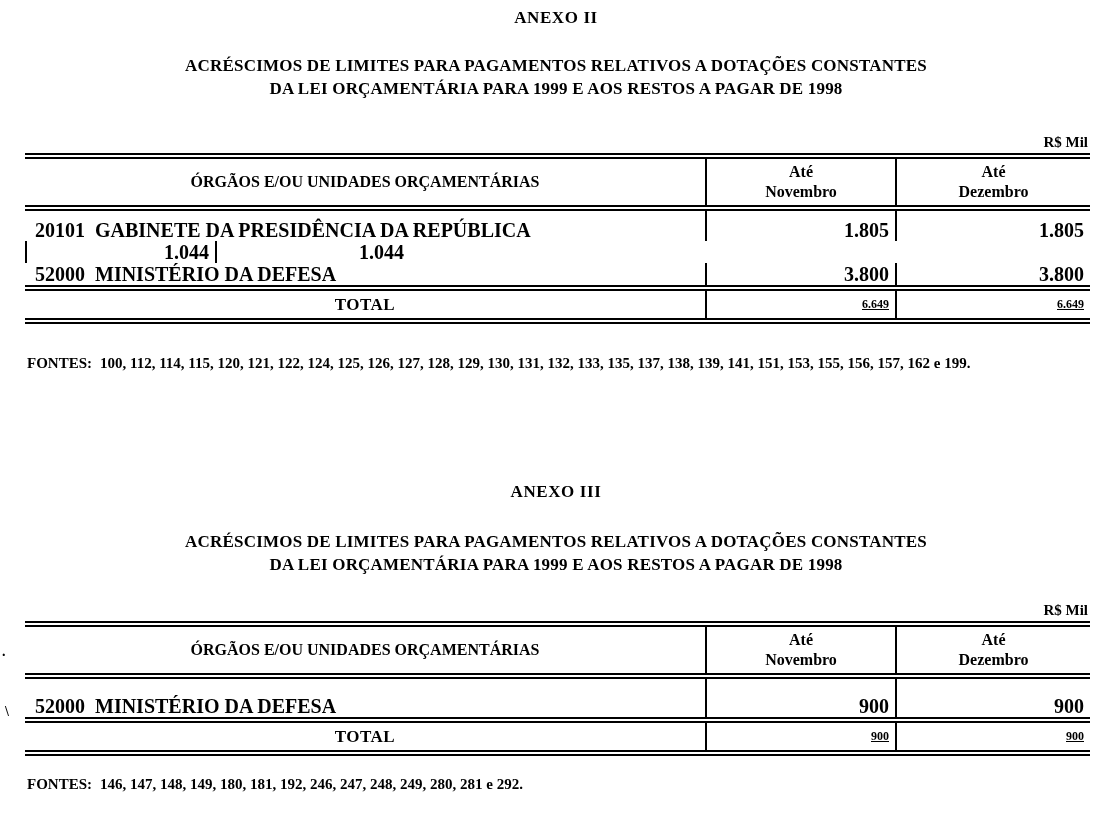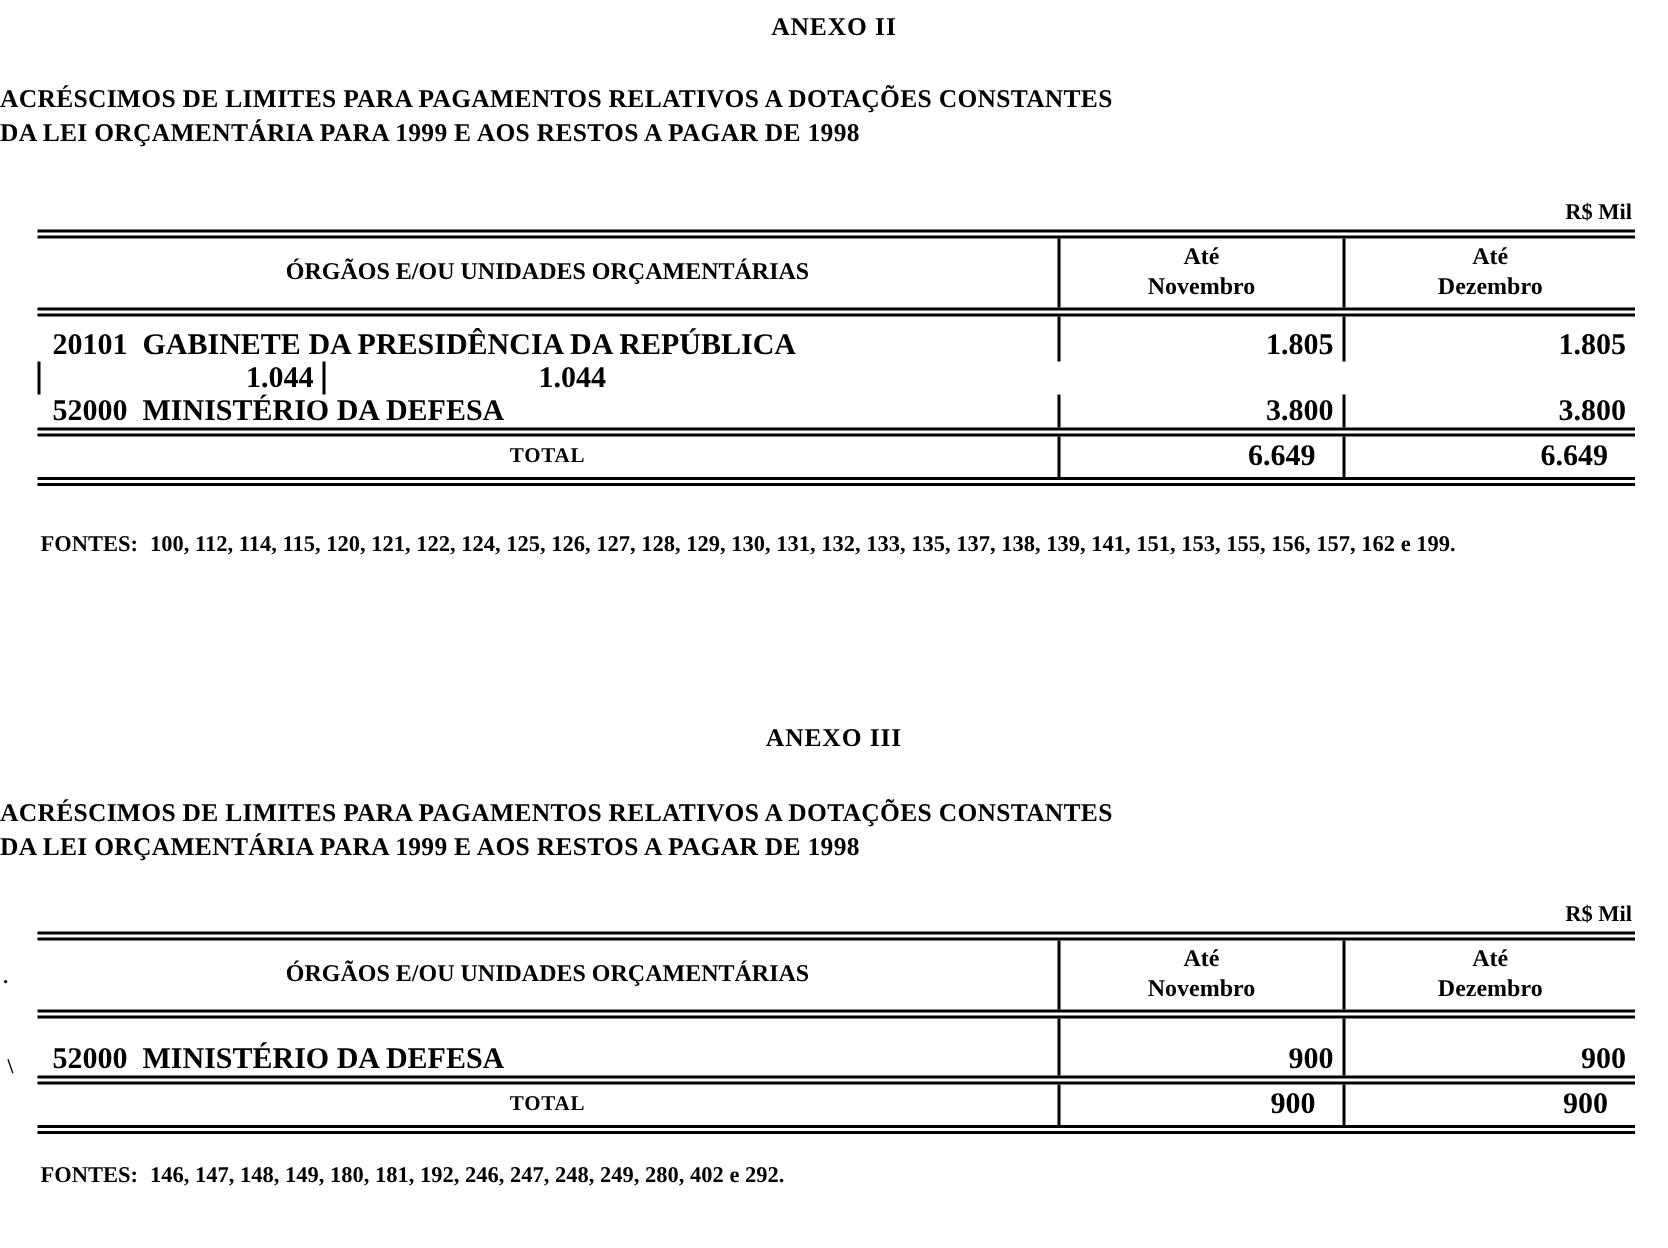--- a/index.html
+++ b/index.html
@@ -7,21 +7,21 @@
   body {
     width: 1112px; height: 832px;
     font-family: "Liberation Serif", "DejaVu Serif", serif;
     font-weight: bold; color: #000;
     position: relative; overflow: hidden;
   }
   .page { position: relative; width: 1112px; height: 720px; padding-top: 8px; }
 
   .anexo-heading { text-align: center; font-size: 17px; letter-spacing: 0.6px; }
   .anexo-title {
-    font-size: 17px; line-height: 23px;
+    text-align: center; font-size: 17px; line-height: 23px;
     white-space: pre-line; letter-spacing: 0.2px; margin-top: 26px;
   }
   .unit-label { text-align: right; font-size: 15px; padding-right: 24px; margin-top: 34px; }
 
   .doc-table {
     margin: 2px 22px 0 25px;
     border-top: 6px double #000;
     border-bottom: 6px double #000;
   }
   .trow { display: flex; align-items: flex-start; }
@@ -38,23 +38,23 @@
 
   .brow > div { line-height: 22px; font-size: 20px; }
   .brow .col1 { padding-left: 10px; white-space: nowrap; overflow: hidden; }
   .brow .col2, .brow .col3 { text-align: right; padding-right: 6px; }
   .brow.first > div { padding-top: 8px; }
   .brow.last > div  { padding-bottom: 0; }
   .brow.tall-first > div { padding-top: 16px; }
   .code { display: inline-block; width: 60px; }
 
   .total-row { border-top: 6px double #000; }
-  .total-row > div { line-height: 27px; font-size: 14px; }
+  .total-row > div { line-height: 27px; font-size: 17px; }
   .total-row .col1 { text-align: center; letter-spacing: 0.5px; }
-  .total-row .col2, .total-row .col3 { text-align: right; padding-right: 18px; font-size: 20px; }
+  .total-row .col2, .total-row .col3 { text-align: right; padding-right: 6px; font-size: 12px; text-decoration: underline; }
 
   .fontes { margin: 31px 6px 0 27px; font-size: 15px; white-space: nowrap; }
   .fontes-label { margin-right: 8px; }
 
   .section-anexo3 { margin-top: 0; }
   .section-anexo3 .anexo-heading { margin-top: 110px; }
   .section-anexo3 .anexo-title { margin-top: 28px; }
   .section-anexo3 .unit-label { margin-top: 26px; }
   .section-anexo3 .fontes { margin-top: 20px; }
 
@@ -137,19 +137,19 @@
       </div>
 
       <div class="trow total-row">
         <div class="col1">TOTAL</div>
         <div class="col2">900</div>
         <div class="col3">900</div>
       </div>
     </div>
 
     <div class="fontes">
-      <span class="fontes-label">FONTES:</span><span>146, 147, 148, 149, 180, 181, 192, 246, 247, 248, 249, 280, 402 e 292.</span>
+      <span class="fontes-label">FONTES:</span><span>146, 147, 148, 149, 180, 181, 192, 246, 247, 248, 249, 280, 281 e 292.</span>
     </div>
   </section>
 
   <span class="artifact artifact-dot">.</span>
   <span class="artifact artifact-slash">\</span>
 </div>
 
 </body></html>

